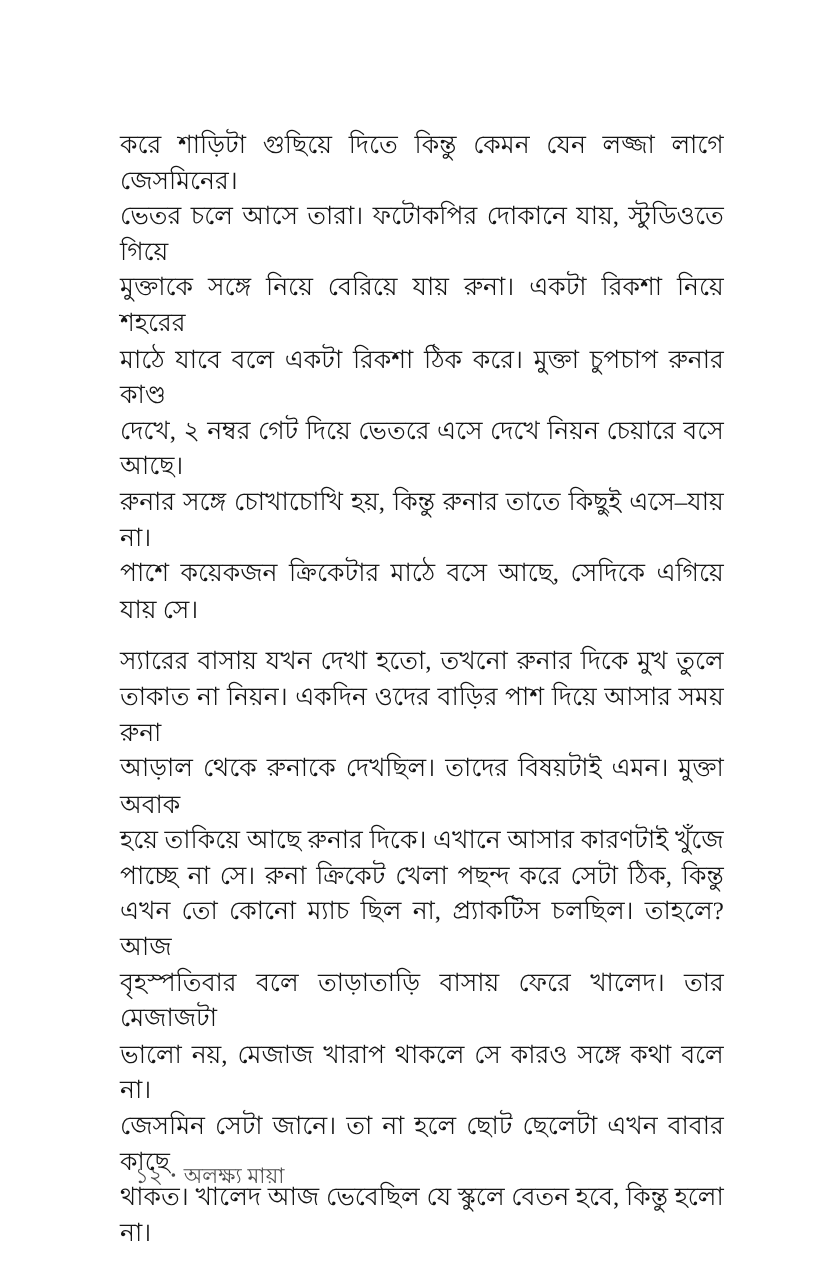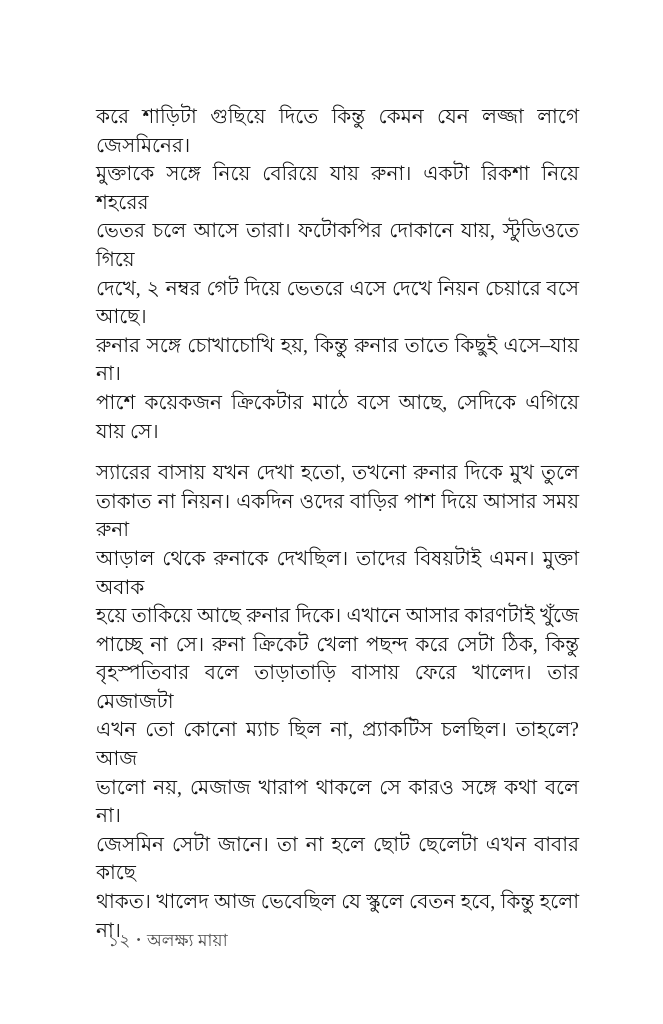--- a/index.html
+++ b/index.html
@@ -55,34 +55,35 @@
 </style>
 </head>
 <body>
 
 <div class="page">
 
   <div class="text-column">
 
   <div class="paragraph">
         <div class="line">করে শাড়িটা গুছিয়ে দিতে কিন্তু কেমন যেন লজ্জা লাগে জেসমিনের।</div>
+        <div class="line">ভেতর চলে আসে তারা। ফটোকপির দোকানে যায়, স্টুডিওতে গিয়ে</div>
         <div class="line">মুক্তাকে সঙ্গে নিয়ে বেরিয়ে যায় রুনা। একটা রিকশা নিয়ে শহরের</div>
-        <div class="line">ভেতর চলে আসে তারা। ফটোকপির দোকানে যায়, স্টুডিওতে গিয়ে</div>
+        <div class="line">মাঠে যাবে বলে একটা রিকশা ঠিক করে। মুক্তা চুপচাপ রুনার কাণ্ড</div>
         <div class="line">দেখে, ২ নম্বর গেট দিয়ে ভেতরে এসে দেখে নিয়ন চেয়ারে বসে আছে।</div>
         <div class="line">রুনার সঙ্গে চোখাচোখি হয়, কিন্তু রুনার তাতে কিছুই এসে–যায় না।</div>
         <div class="line last">পাশে কয়েকজন ক্রিকেটার মাঠে বসে আছে, সেদিকে এগিয়ে যায় সে।</div>
       </div>
       <div class="paragraph">
         <div class="line">স্যারের বাসায় যখন দেখা হতো, তখনো রুনার দিকে মুখ তুলে</div>
         <div class="line">তাকাত না নিয়ন। একদিন ওদের বাড়ির পাশ দিয়ে আসার সময় রুনা</div>
         <div class="line">আড়াল থেকে রুনাকে দেখছিল। তাদের বিষয়টাই এমন। মুক্তা অবাক</div>
         <div class="line">হয়ে তাকিয়ে আছে রুনার দিকে। এখানে আসার কারণটাই খুঁজে</div>
         <div class="line">পাচ্ছে না সে। রুনা ক্রিকেট খেলা পছন্দ করে সেটা ঠিক, কিন্তু</div>
+        <div class="line">এখন তো কোনো ম্যাচ ছিল না, প্র্যাকটিস চলছিল। তাহলে? আজ</div>
         <div class="line">বৃহস্পতিবার বলে তাড়াতাড়ি বাসায় ফেরে খালেদ। তার মেজাজটা</div>
-        <div class="line">এখন তো কোনো ম্যাচ ছিল না, প্র্যাকটিস চলছিল। তাহলে? আজ</div>
         <div class="line">ভালো নয়, মেজাজ খারাপ থাকলে সে কারও সঙ্গে কথা বলে না।</div>
         <div class="line">জেসমিন সেটা জানে। তা না হলে ছোট ছেলেটা এখন বাবার কাছে</div>
         <div class="line">থাকত। খালেদ আজ ভেবেছিল যে স্কুলে বেতন হবে, কিন্তু হলো না।</div>
       </div>
     </div>
 
   <div class="page-footer">
     <span>১২</span><span class="bullet">•</span><span>অলক্ষ্য মায়া</span>
   </div>
 

